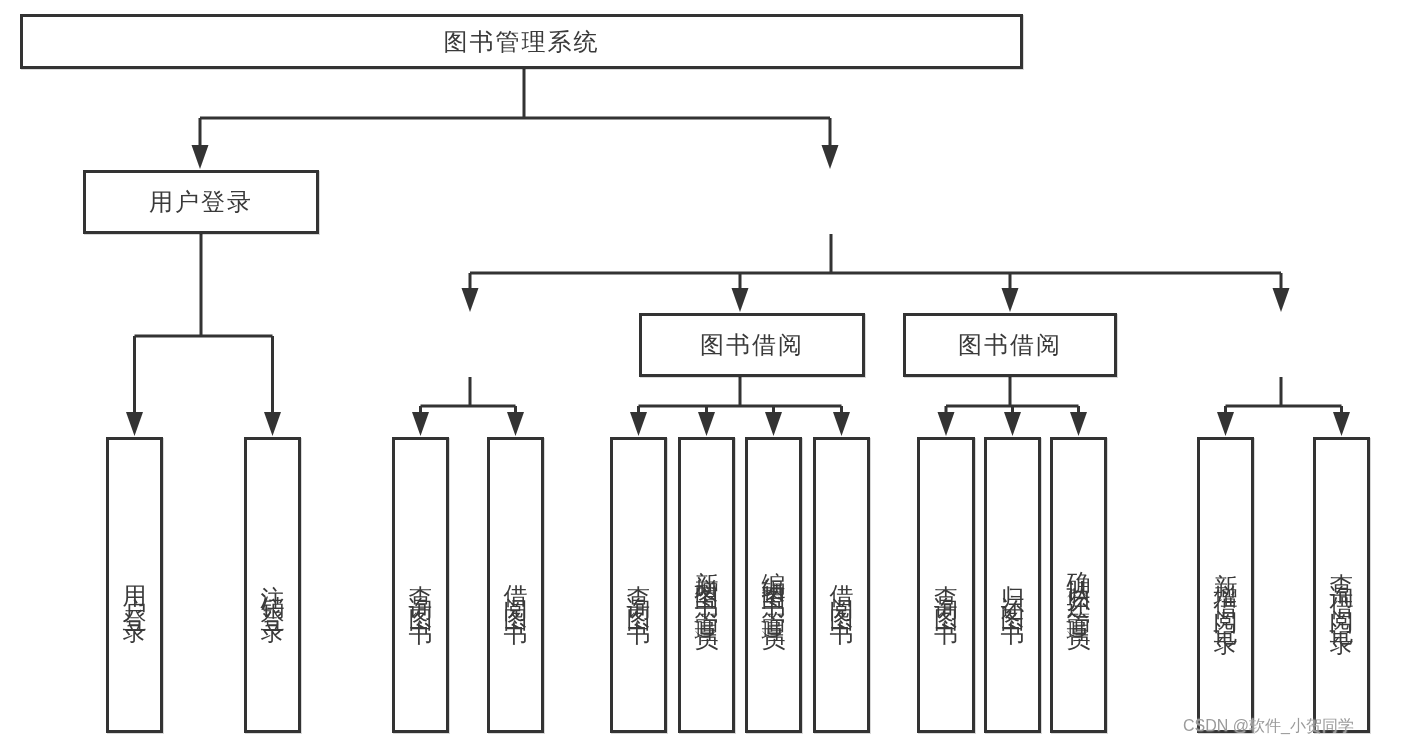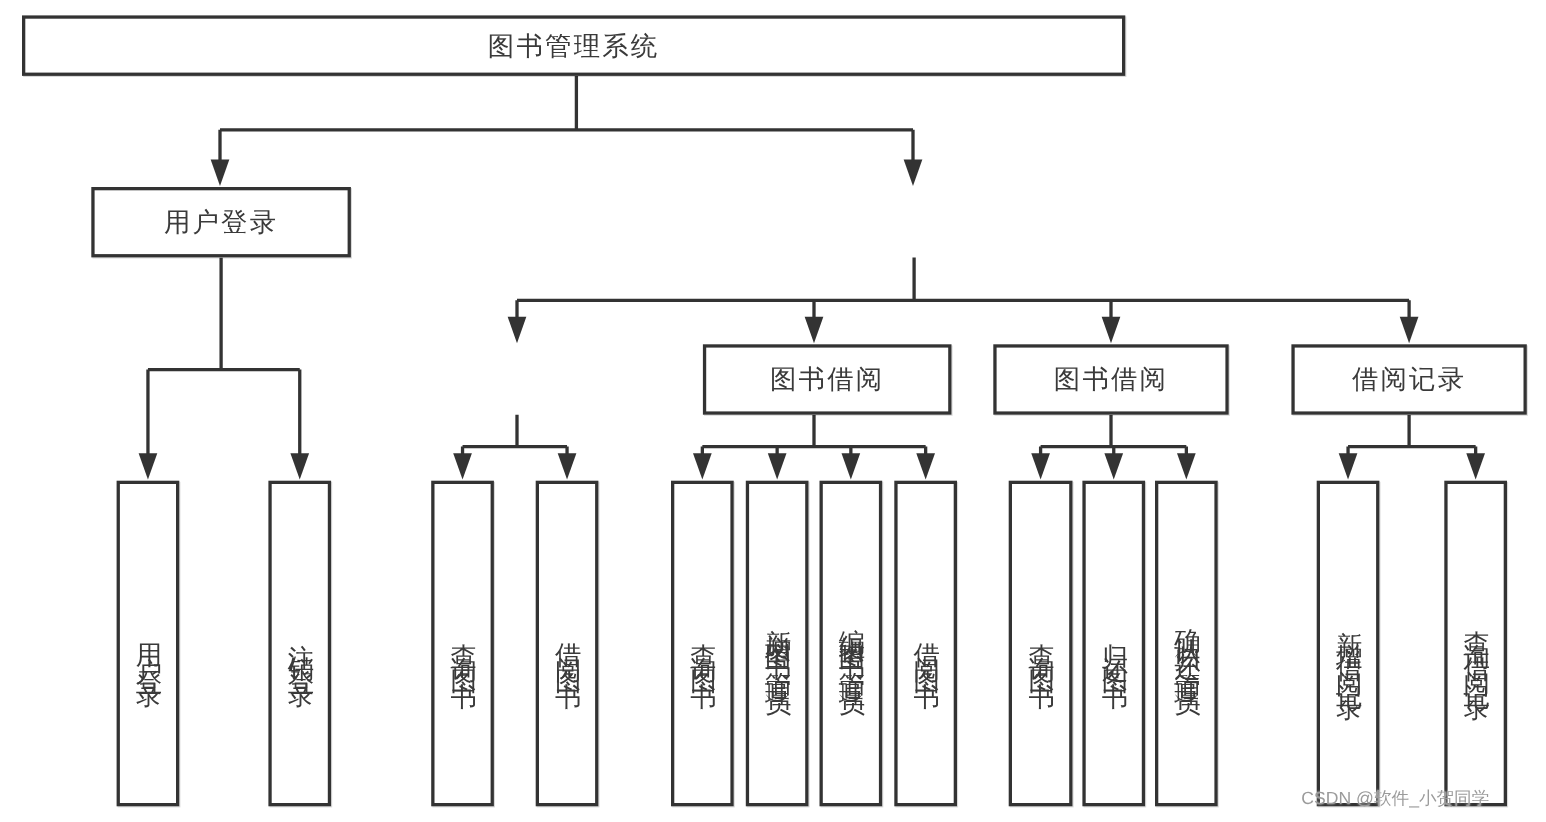--- a/index.html
+++ b/index.html
@@ -96,21 +96,20 @@
       <polygon points="1333,412 1350,412 1341.5,436"></polygon>
     </g>
   </svg>
 
   <div class="node h" style="left:20px; top:14px; width:1003px; height:55px">图书管理系统</div>
 
   <div class="node h" style="left:83px; top:170px; width:236px; height:64px">用户登录</div>
 
   <div class="node h" style="left:639px; top:313px; width:226px; height:64px">图书借阅</div>
   <div class="node h" style="left:903px; top:313px; width:214px; height:64px">图书借阅</div>
-  <div class="node h" style="left:1174px; top:313px; width:214px; height:64px">借阅记录</div>
 
   <div class="node v" style="left:106px; top:437px; width:57px; height:296px">用户登录</div>
   <div class="node v" style="left:244px; top:437px; width:57px; height:296px">注销登录</div>
 
   <div class="node v" style="left:392px; top:437px; width:57px; height:296px">查询图书</div>
   <div class="node v" style="left:487px; top:437px; width:57px; height:296px">借阅图书</div>
 
   <div class="node v" style="left:610px; top:437px; width:57px; height:296px">查询图书</div>
   <div class="node v long" style="left:678px; top:437px; width:57px; height:296px">新增图书（管理员）</div>
   <div class="node v long" style="left:745px; top:437px; width:57px; height:296px">编辑图书（管理员）</div>

